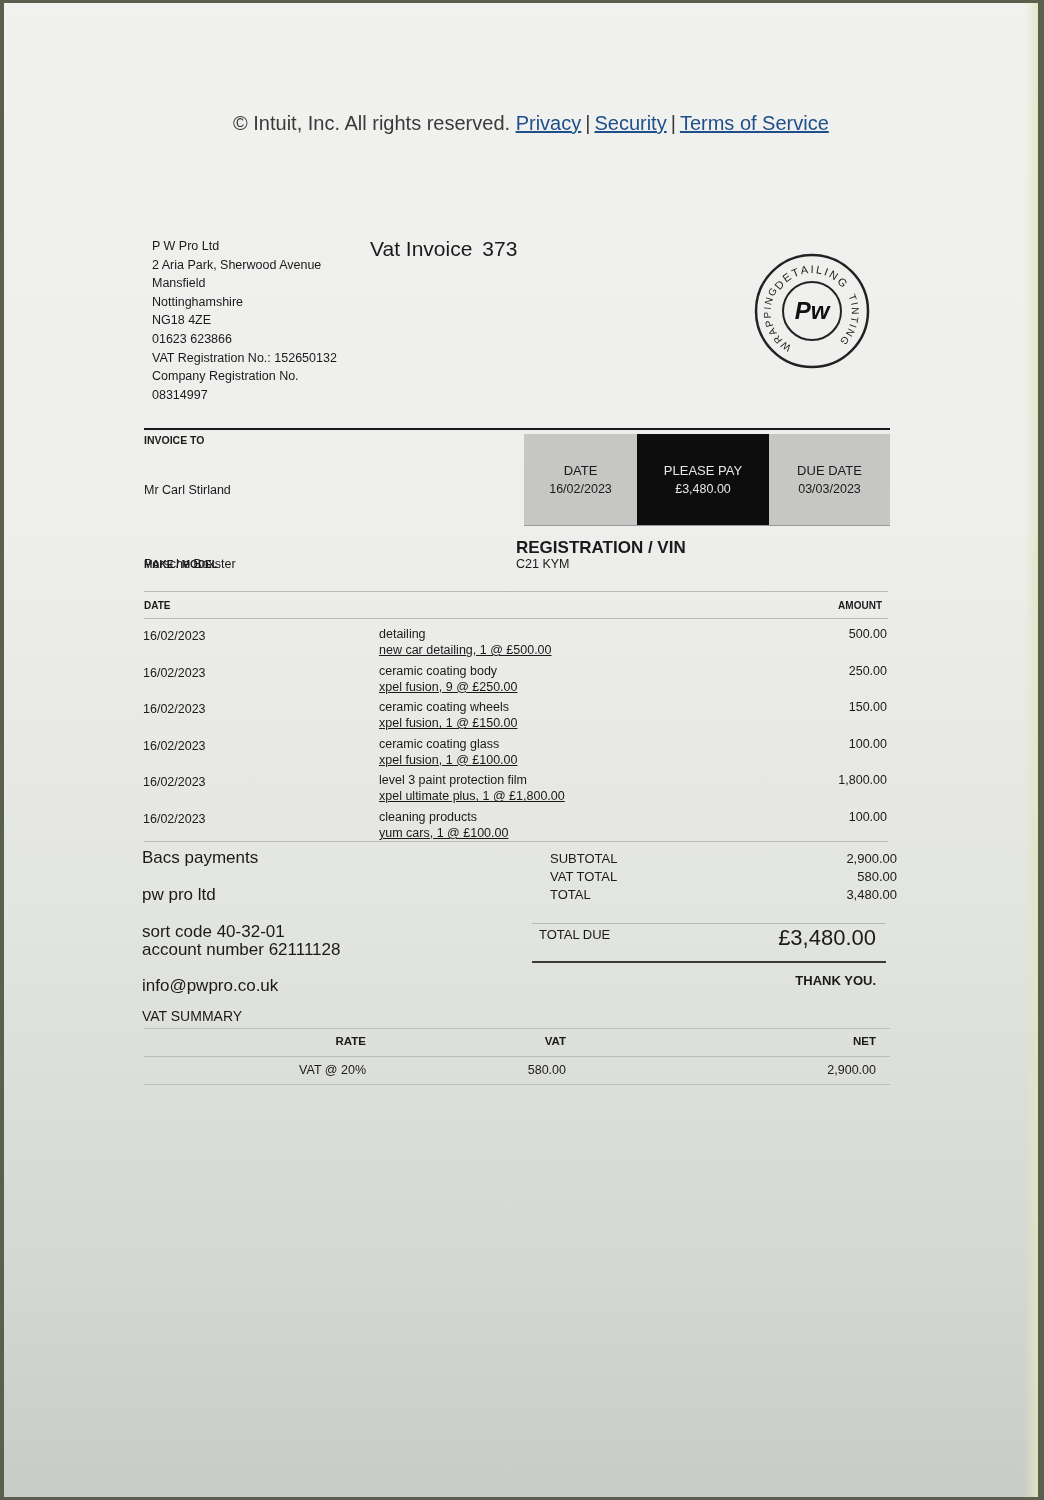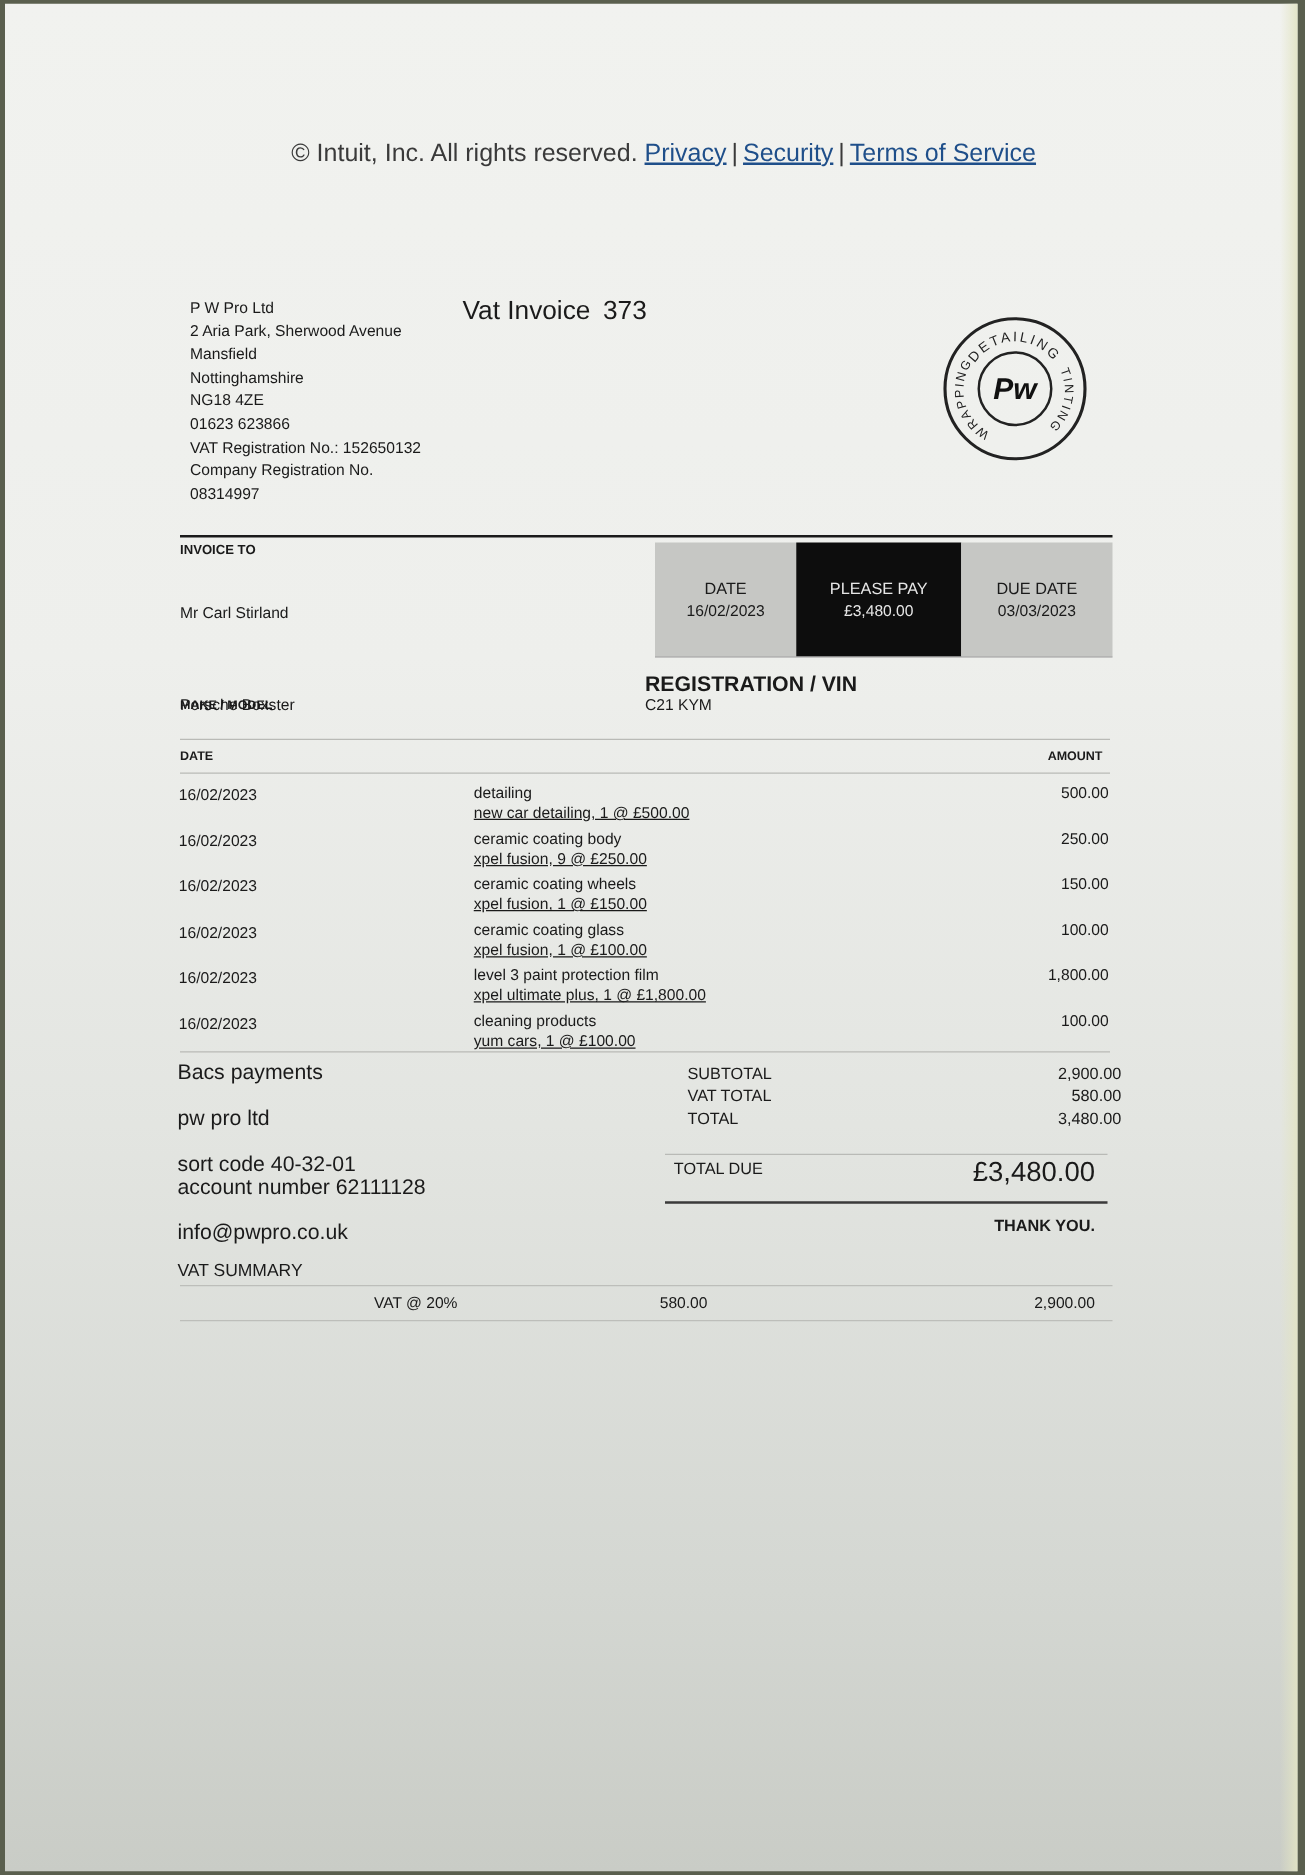--- a/index.html
+++ b/index.html
@@ -372,20 +372,25 @@
 
   <div class="abs rule-thin" style="top:920px; left:528px; width:354px;"></div>
 
   <div class="abs total-due-label">TOTAL DUE</div>
   <div class="abs total-due-value">£3,480.00</div>
   <div class="abs rule-totals"></div>
   <div class="abs thank-you">THANK YOU.</div>
 
   <div class="abs vat-summary-title">VAT SUMMARY</div>
   <div class="abs vat-table">
+    <div class="vat-row head">
+      <span class="r">RATE</span>
+      <span class="v">VAT</span>
+      <span class="n">NET</span>
+    </div>
     <div class="vat-row">
       <span class="r">VAT @ 20%</span>
       <span class="v">580.00</span>
       <span class="n">2,900.00</span>
     </div>
   </div>
 
 </div>
 
 </body></html>

